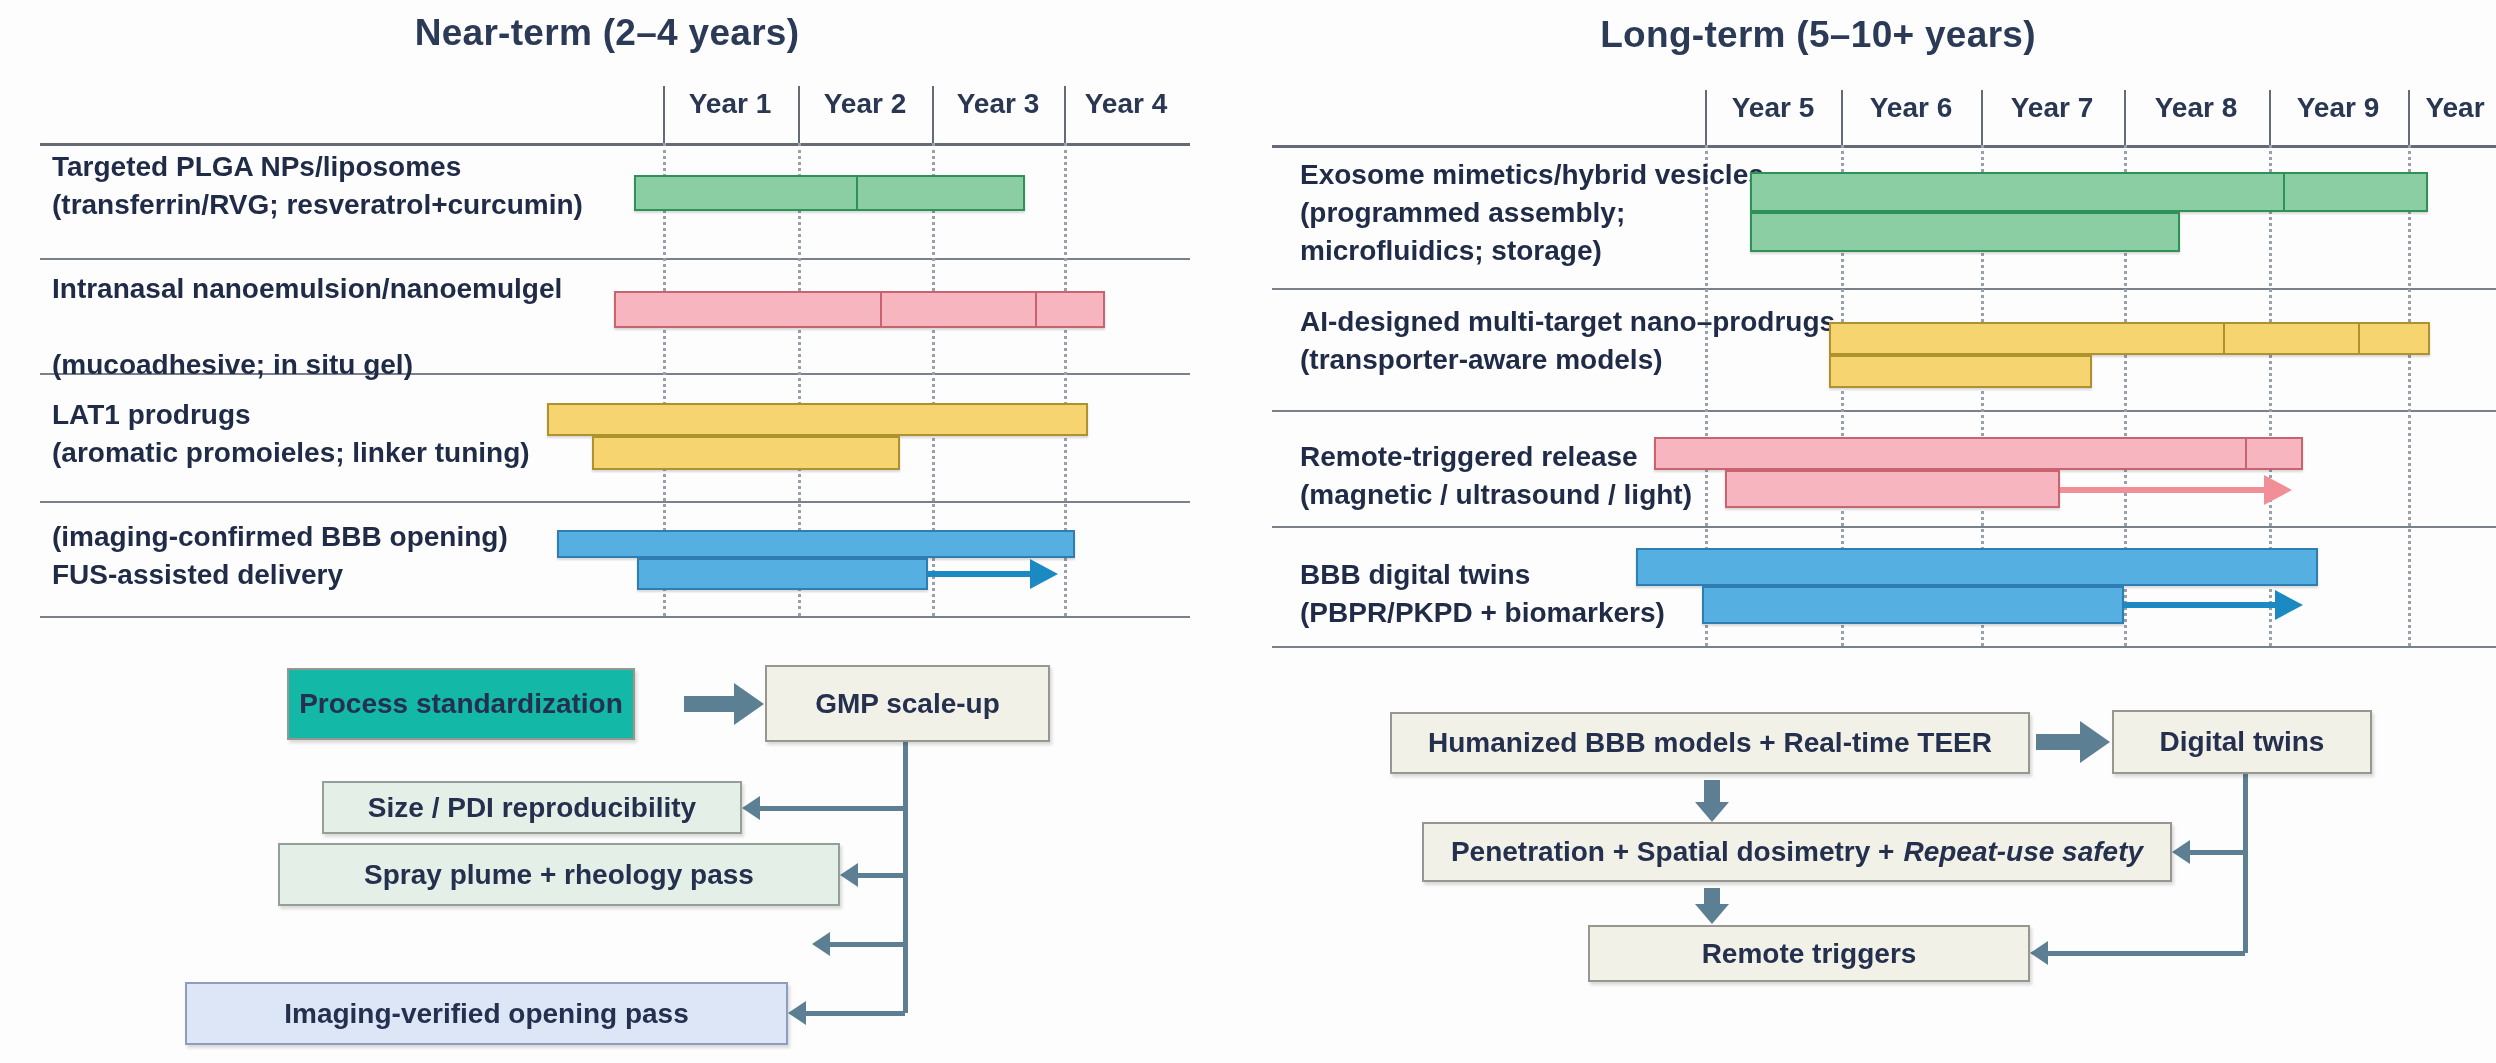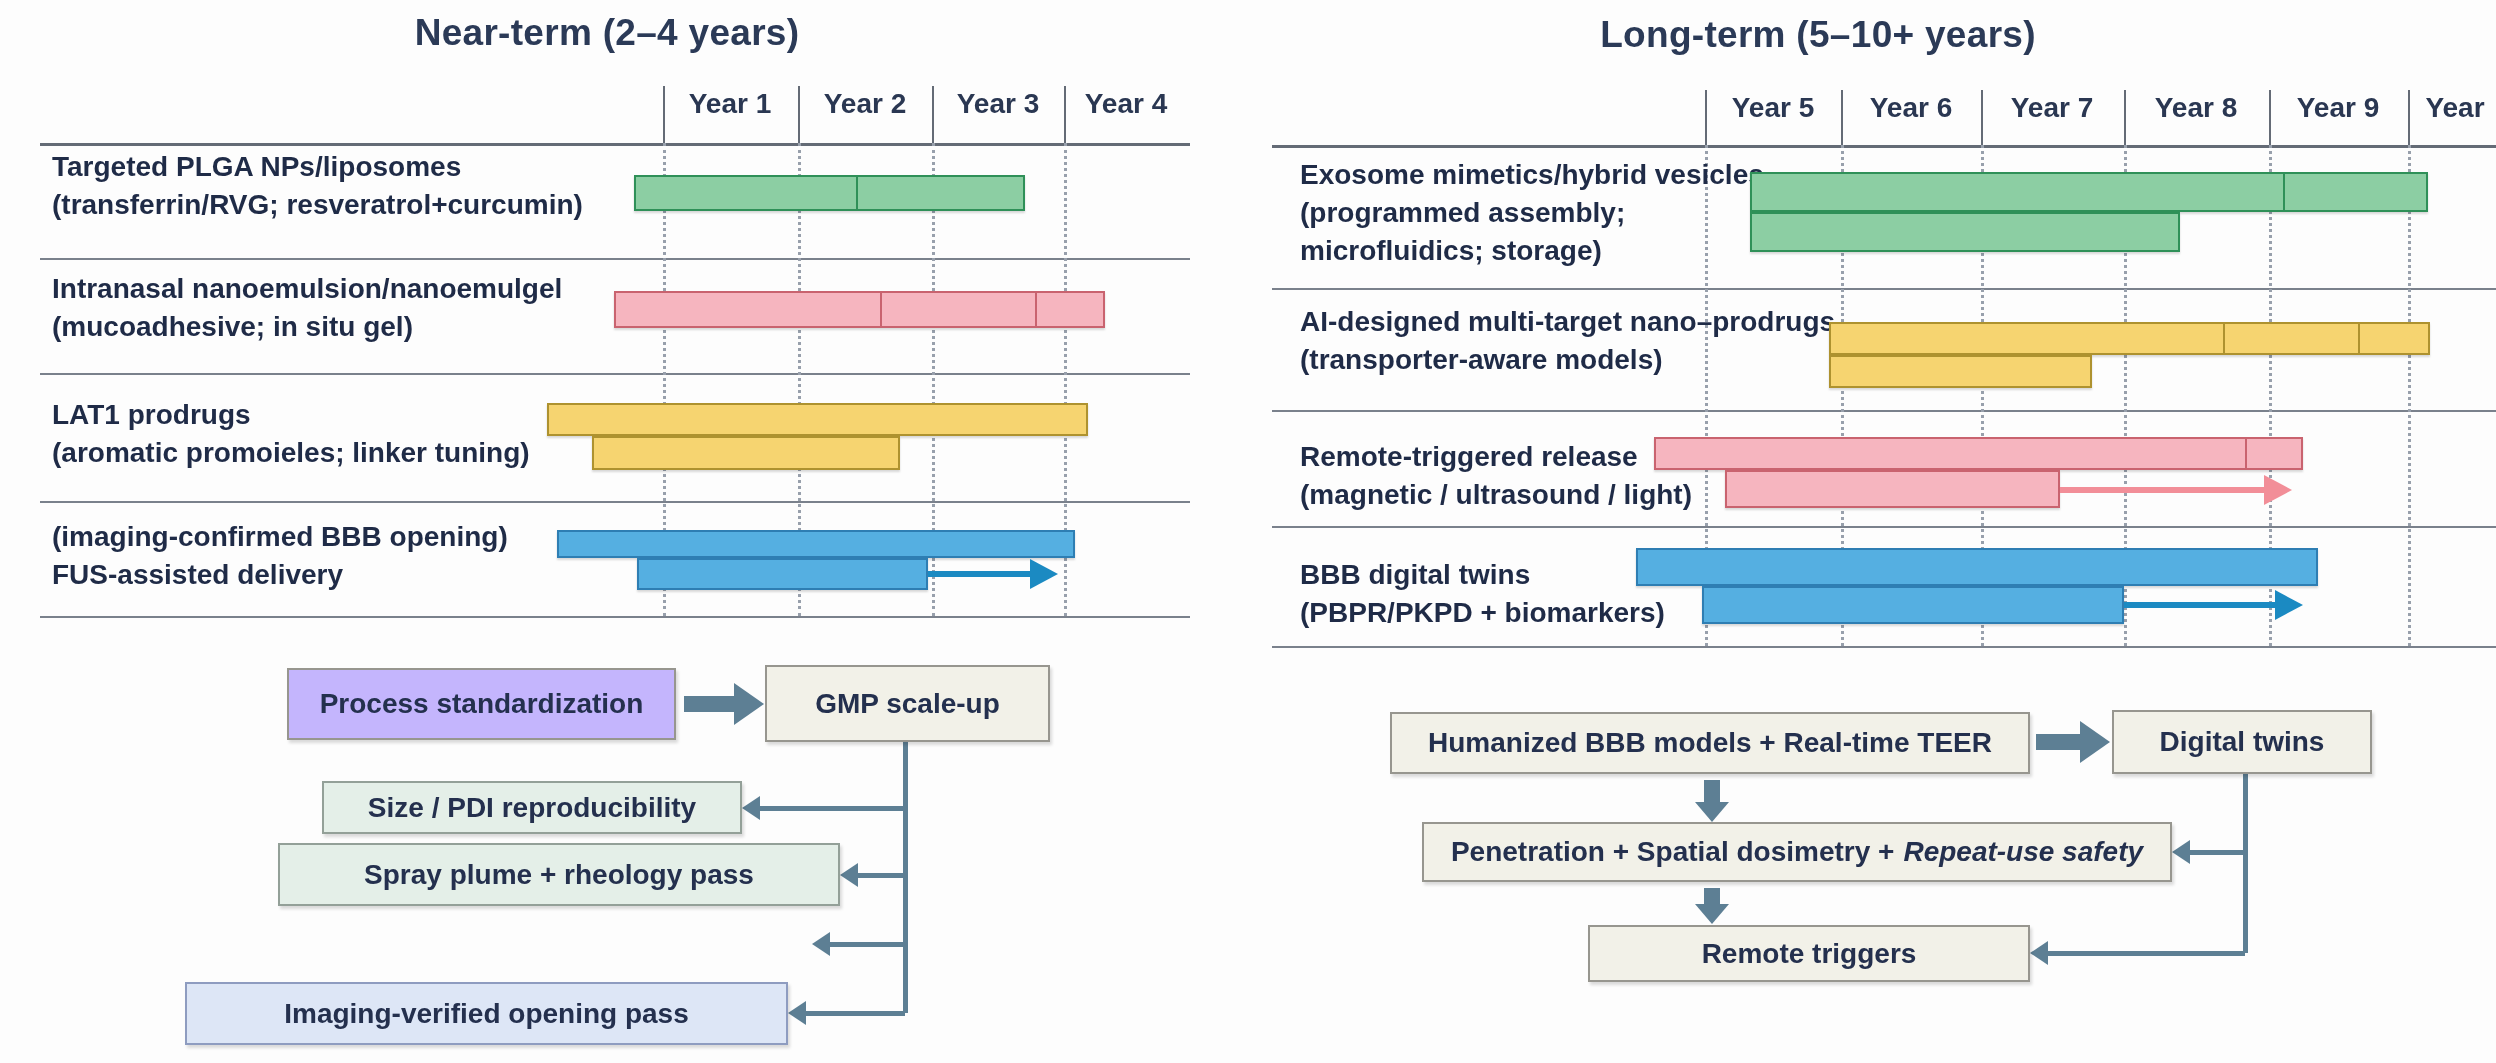--- a/index.html
+++ b/index.html
@@ -43,21 +43,21 @@
         <div class="ylabel" style="position: absolute; left: 1056px; top: 88px;">Year 4</div>
         <div class="rowlabel" style="position: absolute; left: 52px; top: 148px;">
           <div style="position: static;">Targeted PLGA NPs/liposomes</div>
           <div style="position: static;">(transferrin/RVG; resveratrol+curcumin)</div>
         </div>
         <div class="bar" style="position: absolute; left: 634px; top: 175px; width: 391px; height: 36px; background: rgb(140, 206, 163); border-color: rgb(47, 144, 88);">
           <div class="bardiv" style="position: absolute; left: 220px; background: rgb(47, 144, 88);"></div>
         </div>
         <div class="rowlabel" style="position: absolute; left: 52px; top: 270px;">
           <div style="position: static;">Intranasal nanoemulsion/nanoemulgel</div>
-          <div style="position: static;">(mucoadhesive; in situ gel)</div>
+          <div style="position: static; margin-top: 38px;">(mucoadhesive; in situ gel)</div>
         </div>
         <div class="bar" style="position: absolute; left: 614px; top: 291px; width: 491px; height: 37px; background: rgb(246, 181, 191); border-color: rgb(201, 99, 111);">
           <div class="bardiv" style="position: absolute; left: 264px; background: rgb(201, 99, 111);"></div>
           <div class="bardiv" style="position: absolute; left: 419px; background: rgb(201, 99, 111);"></div>
         </div>
         <div class="rowlabel" style="position: absolute; left: 52px; top: 396px;">
           <div style="position: static;">LAT1 prodrugs</div>
           <div style="position: static;">(aromatic promoieles; linker tuning)</div>
         </div>
         <div class="bar" style="position: absolute; left: 547px; top: 403px; width: 541px; height: 33px; background: rgb(246, 212, 112); border-color: rgb(174, 146, 47);"></div>
@@ -76,21 +76,21 @@
         <div style="position: absolute; left: 734px; top: 683px; width: 0px; height: 0px; border-top: 21px solid transparent; border-bottom: 21px solid transparent; border-left: 30px solid rgb(93, 127, 148);"></div>
         <div style="position: absolute; left: 902.5px; top: 742px; width: 5px; height: 271px; background: rgb(93, 127, 148);"></div>
         <div style="position: absolute; left: 742px; top: 796px; width: 0px; height: 0px; border-top: 12px solid transparent; border-bottom: 12px solid transparent; border-right: 18px solid rgb(93, 127, 148);"></div>
         <div style="position: absolute; left: 758px; top: 805.5px; width: 147px; height: 5px; background: rgb(93, 127, 148);"></div>
         <div style="position: absolute; left: 840px; top: 863px; width: 0px; height: 0px; border-top: 12px solid transparent; border-bottom: 12px solid transparent; border-right: 18px solid rgb(93, 127, 148);"></div>
         <div style="position: absolute; left: 856px; top: 872.5px; width: 49px; height: 5px; background: rgb(93, 127, 148);"></div>
         <div style="position: absolute; left: 812px; top: 932px; width: 0px; height: 0px; border-top: 12px solid transparent; border-bottom: 12px solid transparent; border-right: 18px solid rgb(93, 127, 148);"></div>
         <div style="position: absolute; left: 828px; top: 941.5px; width: 77px; height: 5px; background: rgb(93, 127, 148);"></div>
         <div style="position: absolute; left: 788px; top: 1001px; width: 0px; height: 0px; border-top: 12px solid transparent; border-bottom: 12px solid transparent; border-right: 18px solid rgb(93, 127, 148);"></div>
         <div style="position: absolute; left: 804px; top: 1010.5px; width: 101px; height: 5px; background: rgb(93, 127, 148);"></div>
-        <div class="flowbox" style="position: absolute; left: 287px; top: 668px; width: 389px; height: 72px; background: #c4b5fd; border-color: rgb(151, 150, 143);">
+        <div class="flowbox" style="position: absolute; left: 287px; top: 668px; width: 348px; height: 72px; background: #14b8a6; border-color: rgb(151, 150, 143);">
           <span>Process standardization</span>
         </div>
         <div class="flowbox" style="position: absolute; left: 765px; top: 665px; width: 285px; height: 77px; background: rgb(242, 241, 232); border-color: rgb(151, 150, 143);">
           <span>GMP scale-up</span>
         </div>
         <div class="flowbox" style="position: absolute; left: 322px; top: 781px; width: 420px; height: 53px; background: rgb(228, 239, 232); border-color: rgb(147, 160, 152);">
           <span>Size / PDI reproducibility</span>
         </div>
         <div class="flowbox" style="position: absolute; left: 278px; top: 843px; width: 562px; height: 63px; background: rgb(228, 239, 232); border-color: rgb(147, 160, 152);">
           <span>Spray plume + rheology pass</span>

